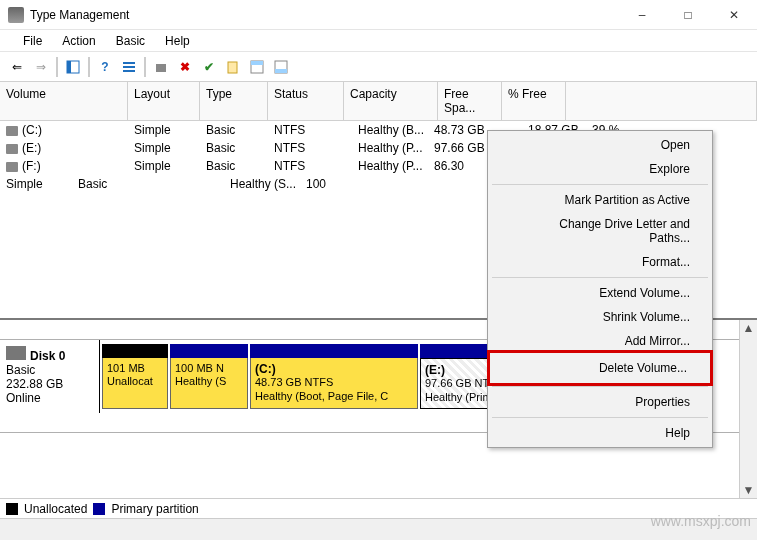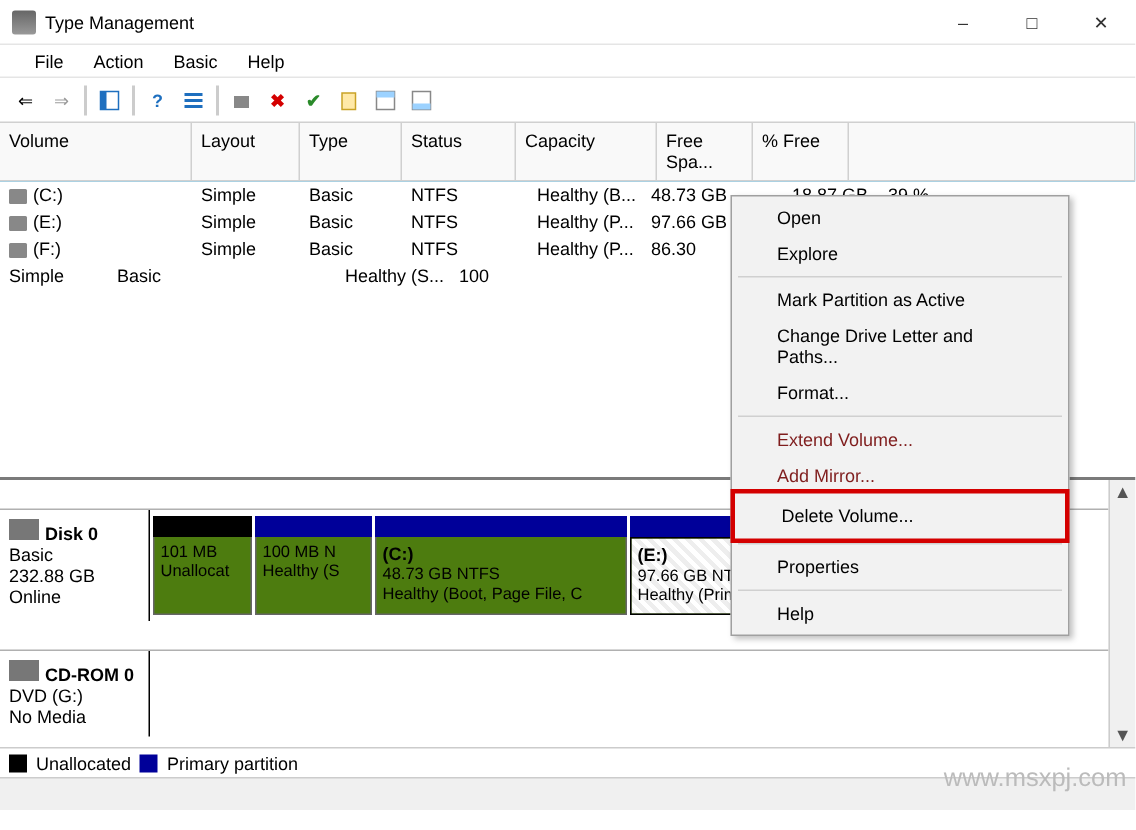--- a/index.html
+++ b/index.html
@@ -15,58 +15,58 @@
 .menubar { height:22px; display:flex; align-items:center; padding-left:13px; border-bottom:1px solid #e5e5e5;}
 .menubar span { padding: 2px 10px; }
 
 
 .toolbar { height:30px; display:flex; align-items:center; padding-left:6px; border-bottom:1px solid #d0d0d0; gap:2px;}
 .toolbar .tbtn, .toolbar .sep { width:22px; height:22px; display:flex; align-items:center; justify-content:center; border:1px solid transparent;}
 .toolbar .sep{ width:1px; background:#ccc; height:20px; margin:0 2px;}
 
 
 .vol-list { height:238px; overflow:hidden; border-bottom:2px solid #7a7a7a;}
-.vol-head { display:flex; background:#0ea5e9; border-bottom:1px solid #d0d0d0;}
+.vol-head { display:flex; background:#fca5a5; border-bottom:1px solid #d0d0d0;}
 .vol-head div { border-right:1px solid #d0d0d0; padding:5px 6px; background:#f9f9f9; }
 .vol-row { display:flex; height:18px; align-items:center;}
 .vol-row div { padding:1px 6px; white-space:nowrap; overflow:hidden;}
 .vol-row .ico{ width:12px; height:10px; background:#888; display:inline-block; margin-right:4px; vertical-align:middle; border-radius:1px;}
 
 .c-vol {width:128px;} .c-lay{width:72px;} .c-type{width:68px;} .c-fs{width:84px;} .c-st{width:76px;} .c-cap{width:94px;} .c-free{width:64px;} .c-pct{width:64px;} .c-rest{flex:1;}
 
 
 .disk-panel { position:relative; height:190px; overflow:auto; }
 .disk-row { display:flex; border-top:1px solid #b0b0b0;margin-top:19px; }
 .disk-label { width:100px; border-right:1px solid #000; padding:6px; background:#fff; }
 .disk-label .dico{ width:20px; height:14px; background:#777; display:inline-block; margin-right:4px;}
 .disk-map { flex:1; display:flex; padding:4px 2px; gap:0;}
-.part { margin-right:2px; background:#4d7c0f; display:flex; flex-direction:column; }
+.part { margin-right:2px; background:#fde047; display:flex; flex-direction:column; }
 .part .bar{height:14px;}
 .part .bar.primary{background:#000099;}
 .part .bar.unalloc{background:#000;}
 .part .info{border:1px solid #666; border-top:0; flex:1; padding:4px; font-size:11px; line-height:1.2; overflow:hidden; white-space:nowrap;}
 .part.sel .info{ background:repeating-linear-gradient(45deg,#eee,#eee 3px,#fff 3px,#fff 6px); border:1px solid #000;}
 .scroll-track{ width:18px; background:#f0f0f0; border-left:1px solid #ccc; display:flex; flex-direction:column; align-items:center; justify-content:space-between;}
 .scroll-track .arr{width:16px;height:16px; display:flex;align-items:center;justify-content:center;color:#555;}
 
 
 .legend { height:20px; border-top:1px solid #ccc; display:flex; align-items:center; gap:6px; padding-left:6px;}
 .legend .sw{width:12px;height:12px;}
 .legend .sw.un{background:#000;} .legend .sw.pr{background:#000099;}
 .statusbar{height:22px; background:#f0f0f0; border-top:1px solid #ccc;}
 
 
-.ctx { position:absolute; left:487px; top:130px; width:226px; background:#f2f2f2; border:1px solid #a0a0a0; box-shadow:2px 2px 4px rgba(0,0,0,.25); padding:2px;}
+.ctx { position:absolute; left:487px; top:130px; width:226px; background:#f2f2f2; border:1px solid #a0a0a0; box-shadow:2px 2px 4px rgba(0,0,0,.25); padding:2px;text-align:right;}
 .ctx .mi{ padding:5px 20px 5px 28px; }
-.ctx .mi.dis{ color:#7f1d1d; }
+.ctx .mi.dis{ color:#000000; }
 .ctx .sep{ height:1px; background:#d0d0d0; margin:3px 2px;}
 .ctx .box{ border:3px solid #d40000; margin:-3px; }
 .ctx .box .mi{margin:3px;}
 
-.watermark{position:absolute; right:6px; bottom:24px; color:#bbb; font-size:17px;}
+.watermark{position:absolute; right:6px; bottom:24px; color:#bbb; font-size:14px;}
 </style>
 </head>
 <body>
 
 <div class="titlebar">
   <span class="app-icon"></span>
   <span class="title">Type Management</span>
   <div class="win-btn">–</div>
   <div class="win-btn">□</div>
   <div class="win-btn close">✕</div>
@@ -205,25 +205,20 @@
             <div class="bar primary"></div>
             <div class="info"><b>(E:)</b><br>97.66 GB NT<br>Healthy (Primary Partition)</div>
           </div>
           <div class="part" style="width: 190px;">
             <div class="bar primary"></div>
             <div class="info"><br>Healthy (Primary Partition)</div>
           </div>
         </div>
       </div>
       <div class="disk-row">
-        <div class="disk-label">
-          <div><span class="dico"></span><b>CD-ROM 0</b></div>
-          <div>DVD (G:)</div>
-          <div>No Media</div>
-        </div>
         <div class="disk-map"></div>
       </div>
     </div>
   <div class="scroll-track">
     <div class="arr">▲</div>
     <div class="arr">▼</div>
   </div>
 </div>
 
 <div class="legend">
@@ -237,20 +232,21 @@
 
 <div class="ctx">
   <div class="mi">Open</div>
   <div class="mi">Explore</div>
   <div class="sep"></div>
   <div class="mi">Mark Partition as Active</div>
   <div class="mi">Change Drive Letter and Paths...</div>
   <div class="mi">Format...</div>
   <div class="sep"></div>
   <div class="mi dis">Extend Volume...</div>
+  <div class="mi">Shrink Volume...</div>
   <div class="mi dis">Add Mirror...</div>
   <div class="box">
       <div class="mi">Delete Volume...</div>
     </div>
   <div class="sep"></div>
   <div class="mi">Properties</div>
   <div class="sep"></div>
   <div class="mi">Help</div>
 </div>
 

